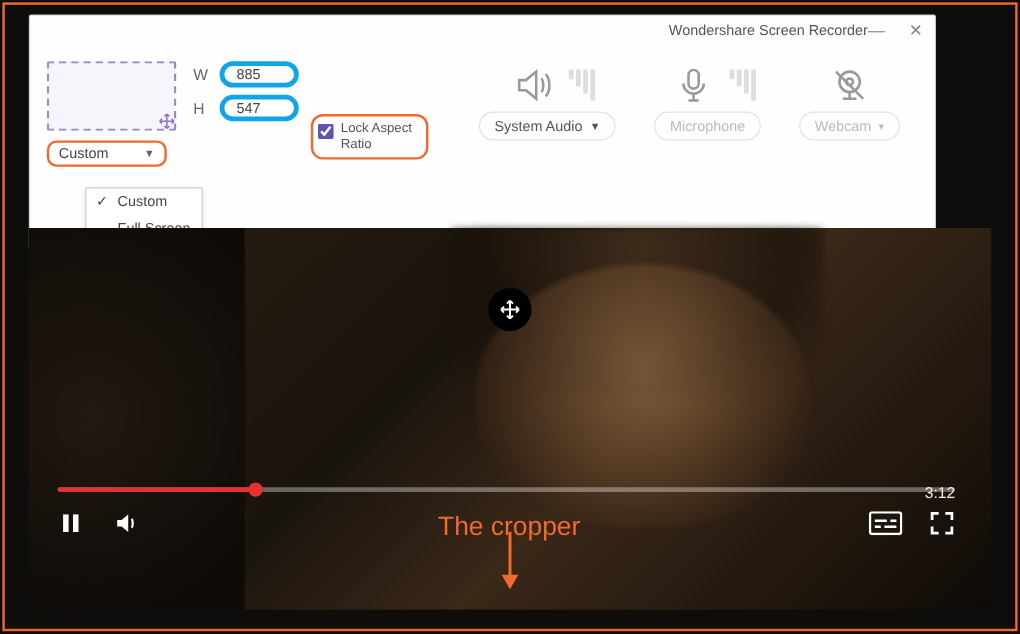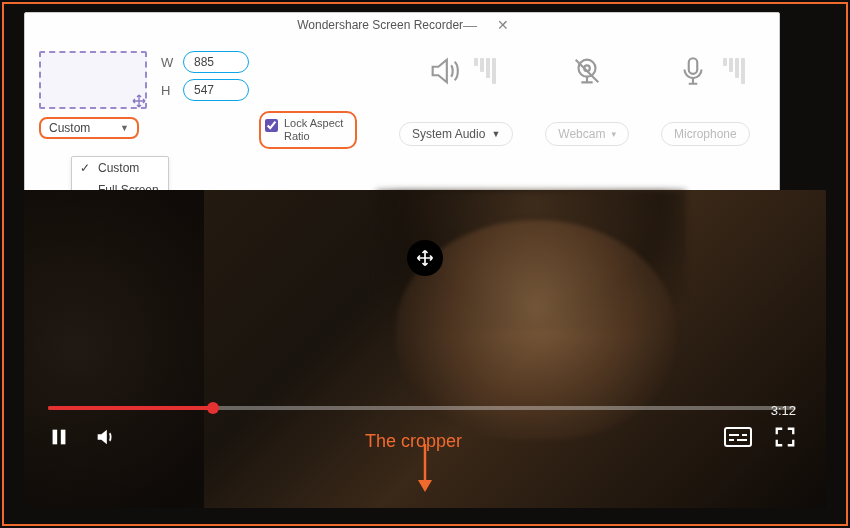--- a/index.html
+++ b/index.html
@@ -1,36 +1,36 @@
 <!DOCTYPE html>
 <html><head>
 <meta charset="utf-8">
 <style>
   * { box-sizing: border-box; margin: 0; padding: 0; }
   body { width: 850px; height: 528px; background: #0f0d0b; font-family: Arial, sans-serif; position: relative; overflow: hidden; }
   .frame { position: absolute; inset: 2px; border: 2px solid #f06a2e; }
   .win { position: absolute; top: 12px; left: 24px; right: 70px; height: 196px; background: #fefefe; border: 1px solid #ccc; border-radius: 2px; }
-  .titlebar { display: flex; align-items: center; justify-content: center; padding: 2px 10px 2px 12px; height: 24px; font-size: 12px; color: #555; }
+  .titlebar { display: flex; align-items: center; justify-content: flex-end; padding: 2px 10px 2px 12px; height: 24px; font-size: 12px; color: #555; }
   .titlebar .ctrls { display: flex; gap: 20px; color: #888; font-size: 14px; }
   .content { display: flex; align-items: flex-start; padding: 14px 14px 0 14px; gap: 10px; }
   .region-group { display: flex; flex-direction: column; gap: 8px; }
   .region-box { width: 108px; height: 58px; border: 2px dashed #9a8acb; border-radius: 2px; position: relative; background: #f7f5fc; }
   .region-box .handle { position: absolute; right: -2px; bottom: -2px; width: 16px; height: 16px; color: #8a78c2; }
   .wh { display: flex; flex-direction: column; gap: 6px; margin-left: 4px; }
   .wh-row { display: flex; align-items: center; gap: 6px; }
   .wh-row label { font-size: 13px; color: #666; width: 16px; }
-  .wh-row input { width: 66px; height: 22px; border: 1px solid #0ea5e9; border-radius: 12px; padding: 0 10px; font-size: 12px; color: #444; }
+  .wh-row input { width: 66px; height: 22px; border: 4px solid #0ea5e9; border-radius: 12px; padding: 0 10px; font-size: 12px; color: #444; }
   .dd { width: 100px; height: 22px; border: 1px solid #ccc; border-radius: 3px; font-size: 12px; color: #444; display: flex; align-items: center; justify-content: space-between; padding: 0 8px; background: #fff; cursor: pointer; }
   .dd .caret { font-size: 9px; color: #666; }
   .highlight-border { border: 2px solid #f06a2e; border-radius: 8px; }
-  .lock-group { display: flex; align-items: flex-start; gap: 6px; margin-top: 60px; padding: 4px 8px 4px 4px; border: 2px solid #f06a2e; border-radius: 10px; width: 98px; }
+  .lock-group { display: flex; align-items: flex-start; gap: 6px; margin-top: 44px; padding: 4px 8px 4px 4px; border: 2px solid #f06a2e; border-radius: 10px; width: 98px; }
   .lock-group input[type=checkbox] { accent-color: #6452b3; margin-top: 2px; }
   .lock-group span { font-size: 11px; color: #555; line-height: 1.2; }
   .sources { display: flex; gap: 32px; margin-left: 32px; align-items: center; }
-  .src-col { display: flex; flex-direction: column; align-items: center; gap: 31px; justify-content: space-between; }
+  .src-col { display: flex; flex-direction: column; align-items: center; gap: 2px; justify-content: space-between; }
   .src-icon { width: 56px; height: 40px; display: flex; align-items: center; justify-content: center; color: #999; }
   .src-icon svg { width: 34px; height: 34px; }
   .level { display: flex; gap: 2px; }
   .level span { width: 4px; background: #ddd; border-radius: 1px; }
   .src-row { display: flex; align-items: center; gap: 2px; }
   .pill { height: 24px; border: 1px solid #e2e2e2; border-radius: 14px; display: flex; align-items: center; padding: 0 12px; font-size: 12px; color: #bbb; gap: 6px; }
   .pill.active { color: #555; cursor: pointer; }
   .pill .caret { font-size: 9px; }
   .rec-btn { width: 68px; height: 68px; border-radius: 50%; background: #e63038; color: #fff; display: flex; align-items: center; justify-content: center; font-size: 18px; font-weight: bold; margin-left: 28px; margin-top: 18px; box-shadow: 0 0 0 5px #fce8e9; cursor: pointer; }
   .dropdown-menu { position: absolute; left: 46px; top: 143px; width: 98px; background: #fff; border: 1px solid #ccc; border-radius: 2px; box-shadow: 0 2px 4px rgba(0,0,0,.1); }
@@ -42,21 +42,21 @@
   .hair { position: absolute; right: 140px; top: 0px; width: 310px; height: 140px; background: radial-gradient(ellipse at 50% 10%, #4a3420 0%, #1a120b 60%, transparent 90%); opacity: 0.7; filter: blur(3px); }
   .left-dark { position: absolute; left: 0; top: 0; bottom: 0; width: 180px; background: radial-gradient(circle at 30% 50%, #201812 0%, #0a0705 90%); opacity: 0.8; }
   .move-handle { position: absolute; left: 50%; top: 50px; transform: translate(-50%,0); width: 36px; height: 36px; background: #000; border-radius: 50%; display: flex; align-items: center; justify-content: center; color: #fff; cursor: move; }
   .scrubber { position: absolute; left: 24px; right: 30px; bottom: 98px; height: 4px; background: rgba(255,255,255,.35); border-radius: 2px; }
   .scrubber .played { position: absolute; left: 0; top: 0; bottom: 0; width: 22%; background: #e53131; border-radius: 2px; }
   .scrubber .thumb { position: absolute; left: 22%; top: 50%; transform: translate(-50%,-50%); width: 12px; height: 12px; background: #e53131; border-radius: 50%; }
   .time { position: absolute; right: 30px; bottom: 90px; font-size: 13px; color: #eee; }
   .controls { position: absolute; left: 24px; right: 30px; bottom: 56px; display: flex; align-items: center; justify-content: space-between; color: #fff; }
   .controls .left { display: flex; gap: 24px; align-items: center; }
   .controls svg { width: 22px; height: 22px; }
-  .annotation { position: absolute; left: 50%; bottom: 56px; transform: translateX(-60px); font-size: 18px; color: #f06a2e; font-weight: 500; }
+  .annotation { position: absolute; left: 50%; bottom: 56px; transform: translateX(-60px); font-size: 22px; color: #f06a2e; font-weight: 500; }
   .arrow { position: absolute; left: 50%; bottom: 12px; transform: translateX(-50%); }
   .arrow svg { width: 20px; height: 48px; }
   .subtitle-icon svg { width: 28px; height: 20px; }
   .right-ctrls { display: flex; gap: 22px; align-items: center; }
 </style>
 </head>
 <body>
 
 <div class="frame"></div>
 
@@ -116,50 +116,50 @@
               <span style="height:26px"></span>
           </div>
         </div>
         <div class="pill active">
           <span>System Audio</span>
           <span class="caret">▼</span>
         </div>
       </div>
 
       <div class="src-col">
+        <div class="src-row">
+          <div class="src-icon">
+            <svg viewBox="0 0 24 24" fill="none" stroke="currentColor" stroke-width="1.5">
+                <rect x="9" y="3" width="6" height="11" rx="3"></rect>
+                <path d="M6 11a6 6 0 0012 0M12 17v4M9 21h6"></path>
+              </svg>
+          </div>
+          <div class="level">
+            <span style="height:8px"></span>
+              <span style="height:14px"></span>
+              <span style="height:20px"></span>
+              <span style="height:26px"></span>
+          </div>
+        </div>
+        <div class="pill">
+          <span>Microphone</span>
+        </div>
+      </div>
+
+      <div class="src-col">
         <div class="src-icon">
           <svg viewBox="0 0 24 24" fill="none" stroke="currentColor" stroke-width="1.5">
               <circle cx="12" cy="10" r="6"></circle>
               <circle cx="12" cy="10" r="2"></circle>
               <path d="M8 20h8M12 16v4M4 4l16 16"></path>
             </svg>
         </div>
         <div class="pill">
           <span>Webcam</span>
           <span class="caret">▾</span>
-        </div>
-      </div>
-
-      <div class="src-col">
-        <div class="src-row">
-          <div class="src-icon">
-            <svg viewBox="0 0 24 24" fill="none" stroke="currentColor" stroke-width="1.5">
-                <rect x="9" y="3" width="6" height="11" rx="3"></rect>
-                <path d="M6 11a6 6 0 0012 0M12 17v4M9 21h6"></path>
-              </svg>
-          </div>
-          <div class="level">
-            <span style="height:8px"></span>
-              <span style="height:14px"></span>
-              <span style="height:20px"></span>
-              <span style="height:26px"></span>
-          </div>
-        </div>
-        <div class="pill">
-          <span>Microphone</span>
         </div>
       </div>
     </div>
 
   </div>
 
   <div class="dropdown-menu">
     <div class="item">
       <span class="check">✓</span>
       <span>Custom</span>

